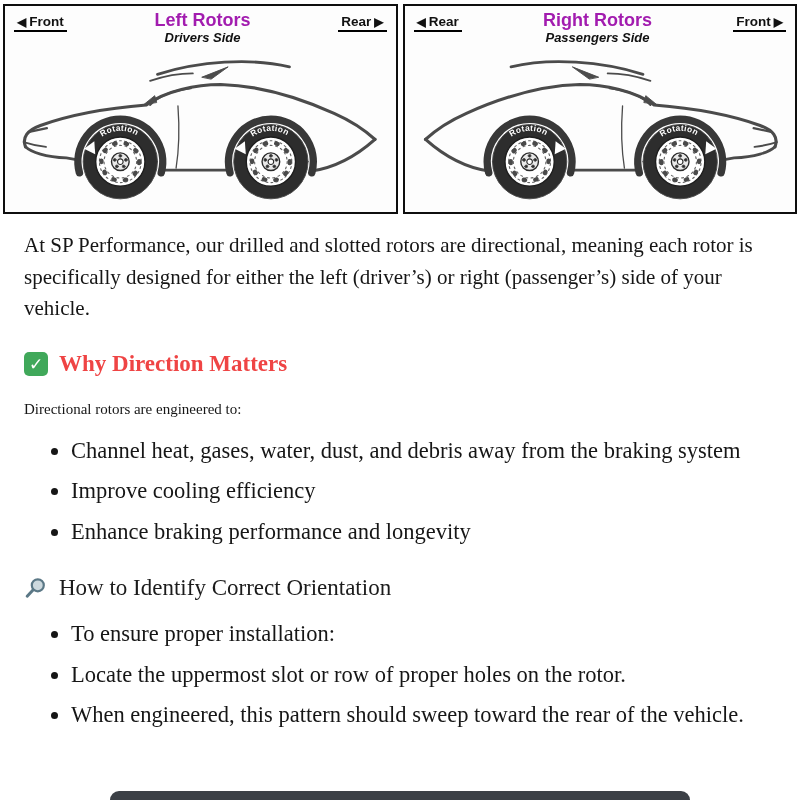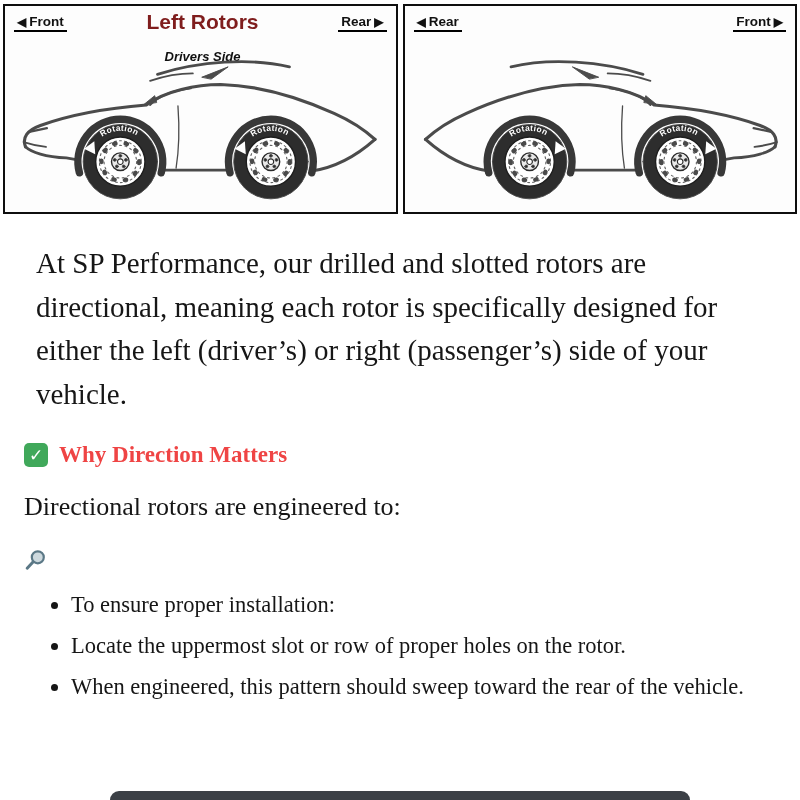--- a/index.html
+++ b/index.html
@@ -9,44 +9,44 @@
   }
 
   
   .diagram { display:flex; gap:5px; padding:4px 3px 0 3px; }
   .panel { flex:1; border:2px solid #0e0e0e; height:206px; background:#fdfdfd; position:relative; }
   .panel-head {
     display:flex; justify-content:space-between; align-items:flex-start;
     padding:5px 9px 0 9px; font-family:"Liberation Sans", sans-serif;
   }
   .titles { text-align:center; line-height:1.05; }
-  .panel-title { font-weight:700; font-size:21px; color:#7f1d1d; }
-  .panel-subtitle { font-style:italic; font-weight:700; font-size:13px; color:#111; margin-top:17px; }
+  .panel-title { font-weight:700; font-size:18px; color:#a21caf; }
+  .panel-subtitle { font-style:italic; font-weight:700; font-size:13px; color:#111; margin-top:1px; }
   .dir {
     font-weight:700; font-size:13.5px; color:#111;
     border-bottom:2px solid #000; display:flex; align-items:center; gap:3px;
     padding:0 3px 1px 3px; margin-top:3px;
   }
   .tri { font-size:12px; line-height:1; }
   .car-svg { position:absolute; left:0; bottom:2px; width:100%; height:158px; }
   .rot-text { font-family:"Liberation Sans", sans-serif; font-size:9px; font-weight:700; fill:#ffffff; letter-spacing:.4px; }
 
   
   .content { padding:16px 30px 0 24px; }
-  .intro { font-size:29px; line-height:1.5; max-width:748px; margin:12px; }
+  .intro { font-size:21px; line-height:1.5; max-width:748px; margin:0; }
   .sec-head { display:flex; align-items:center; gap:11px; margin:26px 0 0 0; font-size:23px; }
   .sec-head .sec-title { color:#1b1b1b; }
   .sec-head.bold .sec-title { font-weight:700; color:#ef4444; }
   .check-icon {
     width:24px; height:24px; background:#40a85a; border-radius:5px; flex:0 0 auto;
     display:inline-flex; align-items:center; justify-content:center;
     color:#fff; font-family:"DejaVu Sans", sans-serif; font-weight:700; font-size:17px;
   }
   .mag-icon { width:24px; height:24px; flex:0 0 auto; display:inline-block; }
-  .lead { font-size:26px; margin:24px 0 0 0; }
+  .lead { font-size:15px; margin:24px 0 0 0; }
   ul.bullets { margin:16px 0 0 0; padding-left:47px; }
   ul.bullets li { font-size:22.5px; line-height:1.5; margin-bottom:7px; max-width:702px; color:#161616; }
 
   
   .bottom-bar {
     position:absolute; left:110px; top:791px; width:580px; height:16px;
     background:#3c4046; border-radius:9px 9px 0 0;
   }
 </style>
 </head>
@@ -118,20 +118,24 @@
       <polygon points="244,96 233,104 245,110" fill="#ffffff"></polygon>
     </svg>
   </div>
 
   <div class="panel">
     <div class="panel-head">
       <div class="dir">
         <span class="tri">◀</span>
         <span>Rear</span>
       </div>
+      <div class="titles">
+        <div class="panel-title">Right Rotors</div>
+        <div class="panel-subtitle">Passengers Side</div>
+      </div>
       <div class="dir">
         <span>Front</span>
         <span class="tri">▶</span>
       </div>
     </div>
     <svg class="car-svg" viewBox="0 0 392 170">
       <use href="#car-def" transform="translate(392 0) scale(-1 1)"></use>
       <path id="rR1" d="M 90,104 A 33 33 0 0 1 150,104" fill="none"></path>
       <text class="rot-text"><textPath href="#rR1" startOffset="22%">Rotation</textPath></text>
       <polygon points="148,96 159,104 147,110" fill="#ffffff"></polygon>
@@ -147,28 +151,34 @@
 
   <p class="intro">At SP Performance, our drilled and slotted rotors are directional, meaning each rotor is specifically designed for either the left (driver’s) or right (passenger’s) side of your vehicle.</p>
 
   <div class="sec-head bold">
     <span class="check-icon">✓</span>
     <span class="sec-title">Why Direction Matters</span>
   </div>
 
   <p class="lead">Directional rotors are engineered to:</p>
 
+  <ul class="bullets">
+    <li>Channel heat, gases, water, dust, and debris away from the braking system</li>
+    <li>Improve cooling efficiency</li>
+    <li>Enhance braking performance and longevity</li>
+  </ul>
 
   <div class="sec-head">
     <span class="mag-icon">
       <svg viewBox="0 0 24 24" width="24" height="24">
         <circle cx="13.8" cy="9.3" r="6" fill="#cdd9de" stroke="#5b7886" stroke-width="2.2"></circle>
         <line x1="9" y1="14" x2="3.2" y2="20.2" stroke="#5b7886" stroke-width="3" stroke-linecap="round"></line>
       </svg>
     </span>
+    <span class="sec-title">How to Identify Correct Orientation</span>
   </div>
 
   <ul class="bullets">
     <li>To ensure proper installation:</li>
     <li>Locate the uppermost slot or row of proper holes on the rotor.</li>
     <li>When engineered, this pattern should sweep toward the rear of the vehicle.</li>
   </ul>
 
 </div>
 

